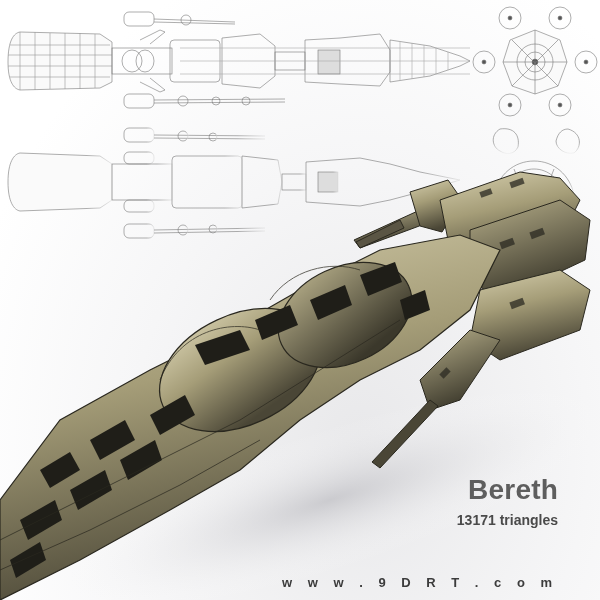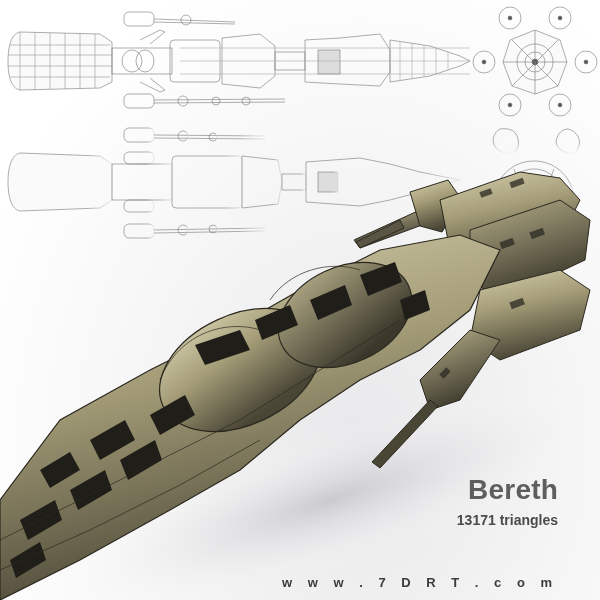--- a/index.html
+++ b/index.html
@@ -220,14 +220,14 @@
         <path d="M160,380 C180,330 230,320 260,330"></path>
         <path d="M270,300 C290,270 330,260 360,270"></path>
       </g>
     </g>
 
     <path d="M356,242 L400,220 L404,228 L360,248Z" fill="#5a5544" stroke="#2a281f" stroke-width="1"></path>
   </svg>
 
   <div class="title">Bereth</div>
   <div class="subtitle">13171 triangles</div>
-  <div class="url">w w w . 7 D R T . c o m</div>
+  <div class="url">w w w . 9 D R T . c o m</div>
 </div>
 
 </body></html>

